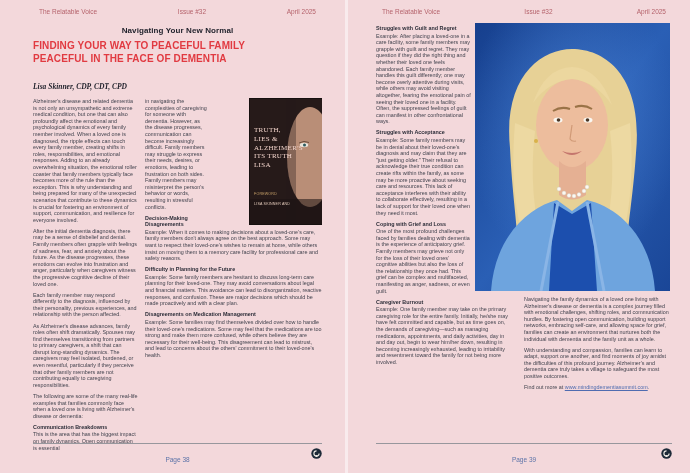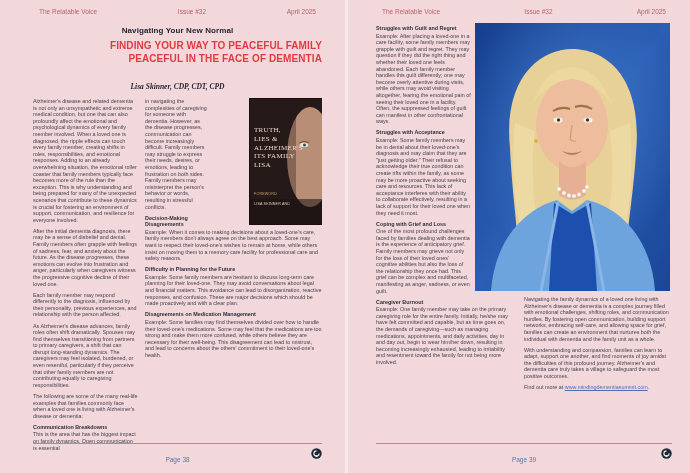--- a/index.html
+++ b/index.html
@@ -4,22 +4,22 @@
 <style>
   * { box-sizing: border-box; }
   body { margin:0; width:690px; height:473px; font-family:"Liberation Sans", sans-serif; background:#f3d8db; }
   .spread { display:flex; width:690px; height:473px; }
   .page { position:relative; width:345px; height:473px; background:#f3d8db; }
   .page-left { padding:6px 23px 15px 33px; }
   .page-right { padding:6px 18px 0 28px; border-left:3px solid #f9ebed; }
 
   .masthead { display:flex; justify-content:space-between; font-size:6.5px; color:#b5636c; padding:2px 6px 0 6px; }
   .kicker { text-align:center; font-weight:bold; font-size:8px; color:#23242e; margin-top:11px; letter-spacing:.1px; }
-  .title { text-align:right; font-weight:bold; font-size:10px; color:#e13a41; margin:5px auto 12px; line-height:12.5px; letter-spacing:.1px; }
-  .byline { text-align:center; font-family:"Liberation Serif", serif; font-style:italic; font-weight:bold; font-size:7.5px; color:#23242e; margin-top:17px; }
+  .title { text-align:left; font-weight:bold; font-size:10px; color:#e13a41; margin:5px auto 12px; line-height:12.5px; letter-spacing:.1px; }
+  .byline { font-family:"Liberation Serif", serif; font-style:italic; font-weight:bold; font-size:7.5px; color:#23242e; margin-top:17px; }
 
   .body-cols { display:flex; gap:7px; margin-top:7px; height:352px; overflow:hidden; }
   .col1 { width:105px; flex:none; }
   .col2 { flex:1; min-width:0; }
   .bp { margin:0 0 4.5px; font-size:5.4px; line-height:6.6px; color:#43444f; }
   .bh { margin:2px 0 1px; font-size:5.4px; line-height:6.6px; color:#2d2e39; font-weight:bold; }
 
   .book-cover { float:right; width:72px; height:125px; margin:1px 0 4px 42px; position:relative; background:#261a19; box-shadow:0 0 0 1px #16100f; }
   .book-cover svg { position:absolute; left:0; top:0; }
   .cover-title { position:absolute; left:4px; top:27px; color:#f1d3ca; font-family:"Liberation Serif", serif; font-weight:normal; font-size:7px; line-height:8.8px; letter-spacing:.3px; }
@@ -78,21 +78,21 @@
             <rect x="36" y="0" width="10" height="125" fill="#261a19" opacity="0.35"></rect>
             <ellipse cx="54" cy="46" rx="4.2" ry="2.2" fill="#e8e3da"></ellipse>
             <circle cx="54.5" cy="46" r="1.5" fill="#2e5a5e"></circle>
             <path d="M49,44 q5,-3 10,-0.5" stroke="#6e4f3e" stroke-width="1" fill="none"></path>
             <rect x="0" y="100" width="72" height="25" fill="#1c1212" opacity="0.55"></rect>
           </svg>
           <div class="cover-title">
             <div>TRUTH,</div>
             <div>LIES &amp;</div>
             <div>ALZHEIMER'S</div>
-            <div>ITS FAMILY</div>
+            <div>ITS TRUTH</div>
             <div>LISA</div>
           </div>
           <div class="cover-sub f">FOREWORD</div>
           <div class="cover-sub a">LISA SKINNER AND</div>
         </div>
 
         <p class="bp">in navigating the complexities of caregiving for someone with dementia. However, as the disease progresses, communication can become increasingly difficult. Family members may struggle to express their needs, desires, or emotions, leading to frustration on both sides. Family members may misinterpret the person's behavior or words, resulting in stressful conflicts.</p>
         <div class="bh">Decision-Making Disagreements</div>
         <p class="bp">Example: When it comes to making decisions about a loved-one's care, family members don't always agree on the best approach. Some may want to respect their loved-one's wishes to remain at home, while others insist on moving them to a memory care facility for professional care and safety reasons.</p>
         <div class="bh">Difficulty in Planning for the Future</div>

